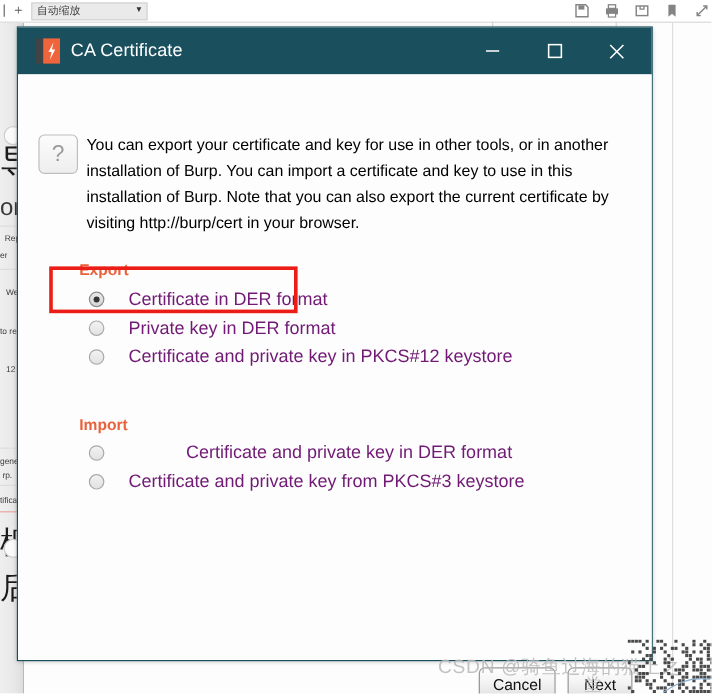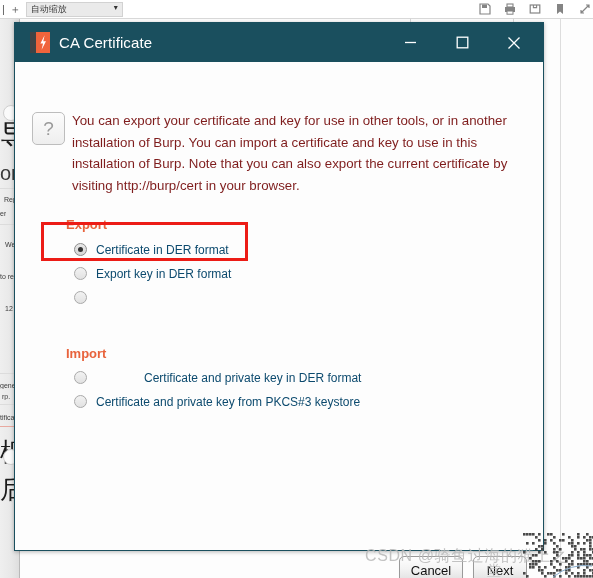--- a/index.html
+++ b/index.html
@@ -212,21 +212,21 @@
     font-size: 19px;
     font-family: "Liberation Sans", sans-serif;
   }
 
   #intro-text {
     position: absolute;
     left: 57px; top: 48px;
     width: 452px;
     font-size: 13.3px;
     line-height: 21.5px;
-    color: #7f1d1d;
+    color: #000000;
     font-family: "Liberation Sans", sans-serif;
   }
 
   .group-label {
     position: absolute;
     color: #e8633c;
     font-size: 13px;
     font-weight: bold;
     font-family: "Liberation Sans", sans-serif;
     text-align: center;
@@ -256,23 +256,23 @@
   }
   .radio-row.checked .radio-mark::after {
     content: "";
     position: absolute;
     left: 3px; top: 3px;
     width: 5px; height: 5px;
     border-radius: 50%;
     background: #333333;
   }
   .radio-label {
-    margin-left: 9px;
-    font-size: 12px;
-    color: #0c4a6e;
+    margin-left: 20px;
+    font-size: 15px;
+    color: #701a75;
     white-space: nowrap;
     font-family: "Liberation Sans", sans-serif;
   }
 
   #radio-export-der   { top: 178px; }
   #radio-export-key   { top: 202px; }
   #radio-export-p12   { top: 226px; }
   #radio-import-der   { top: 306px; gap: 48px; }
   #radio-import-p12   { top: 330px; }
 
@@ -449,24 +449,25 @@
     <div id="intro-text">You can export your certificate and key for use in other tools, or in another installation of Burp. You can import a certificate and key to use in this installation of Burp. Note that you can also export the current certificate by visiting http://burp/cert in your browser.</div>
 
     <div class="group-label" id="label-export">Export</div>
 
     <div class="radio-row checked" id="radio-export-der">
       <span class="radio-mark"></span>
       <span class="radio-label">Certificate in DER format</span>
     </div>
     <div class="radio-row" id="radio-export-key">
       <span class="radio-mark"></span>
-      <span class="radio-label">Export key in DER format</span>
+      <span class="radio-label">Private key in DER format</span>
     </div>
     <div class="radio-row" id="radio-export-p12">
       <span class="radio-mark"></span>
+      <span class="radio-label">Certificate and private key in PKCS#12 keystore</span>
     </div>
 
     <div class="group-label" id="label-import">Import</div>
 
     <div class="radio-row" id="radio-import-der">
       <span class="radio-mark"></span>
       <span class="radio-label">Certificate and private key in DER format</span>
     </div>
     <div class="radio-row" id="radio-import-p12">
       <span class="radio-mark"></span>

